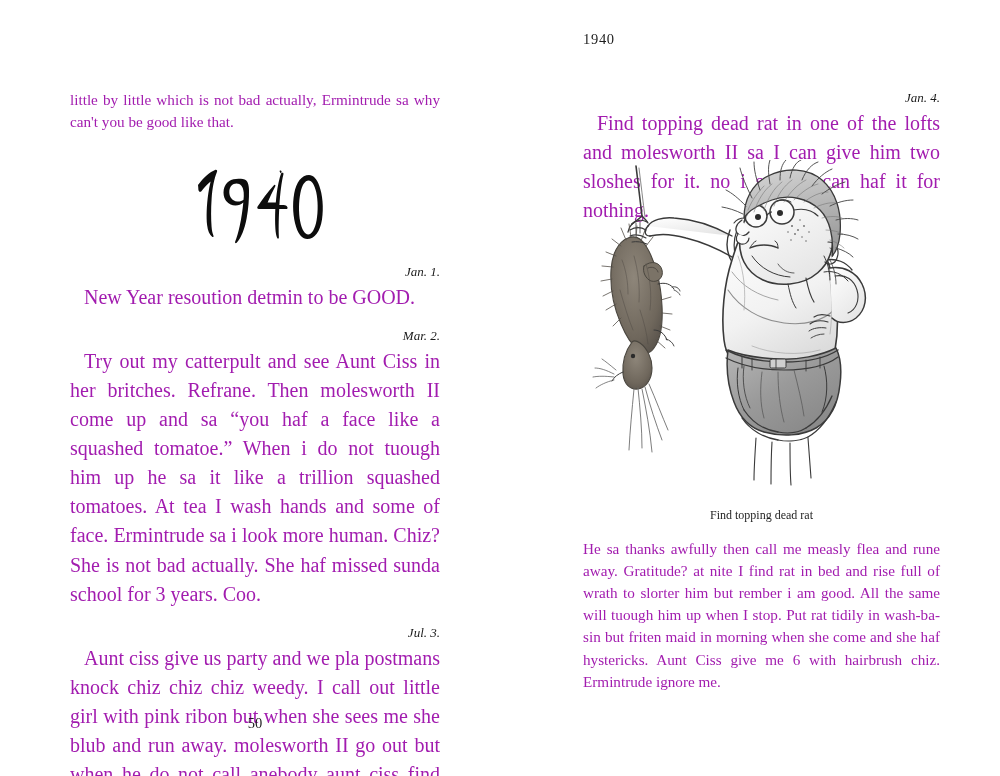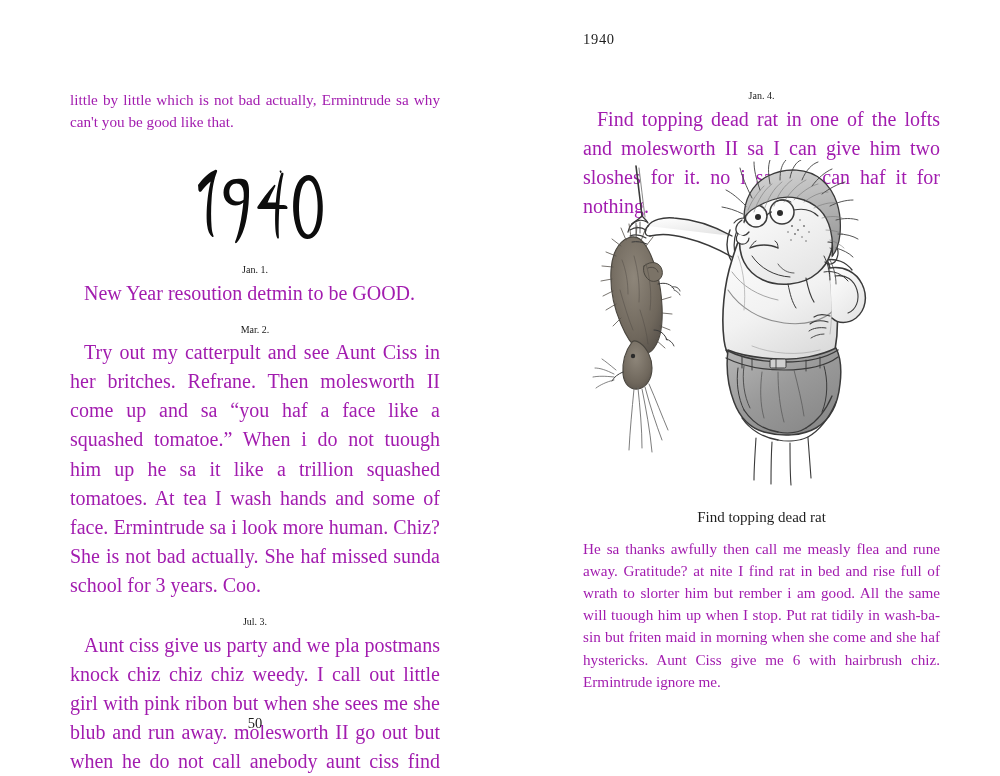--- a/index.html
+++ b/index.html
@@ -71,24 +71,25 @@
     display: flex;
     align-items: center;
     justify-content: center;
   }
   .year-display svg { display: block; }
 
   .entry {
     margin-bottom: 0;
   }
   .entry-date {
-    font-size: 10px;
+    font-size: 13px;
     line-height: 1.455;
     margin: 0 0 1px 0;
-    text-align: center;
+    text-align: right;
+    font-style: italic;
   }
   .entry-text {
     font-size: 20px;
     line-height: 1.455;
     margin: 0;
     text-indent: 14px;
     text-align: justify;
   }
   .entry-gap { height: 15px; }
 
@@ -111,21 +112,21 @@
     top: 160px;
     left: 0;
     width: 100%;
   }
   .figure-art {
     display: block;
     margin: 0 auto;
   }
   .figure-caption {
     text-align: center;
-    font-size: 15px;
+    font-size: 12px;
     line-height: 1.3;
     color: #1e1e1e;
     margin-top: 8px;
   }
 
   .tail-para {
     position: absolute;
     top: 538px;
     left: 0;
     width: 100%;

